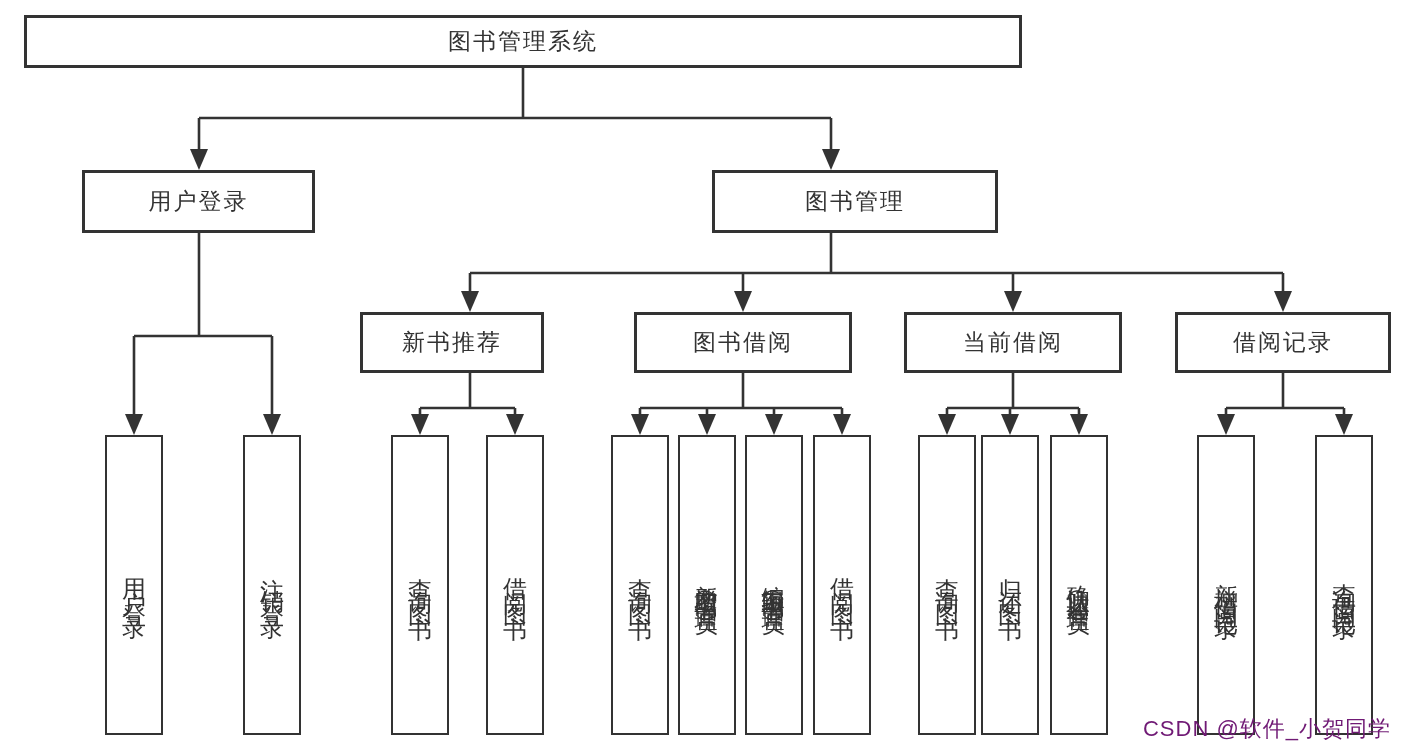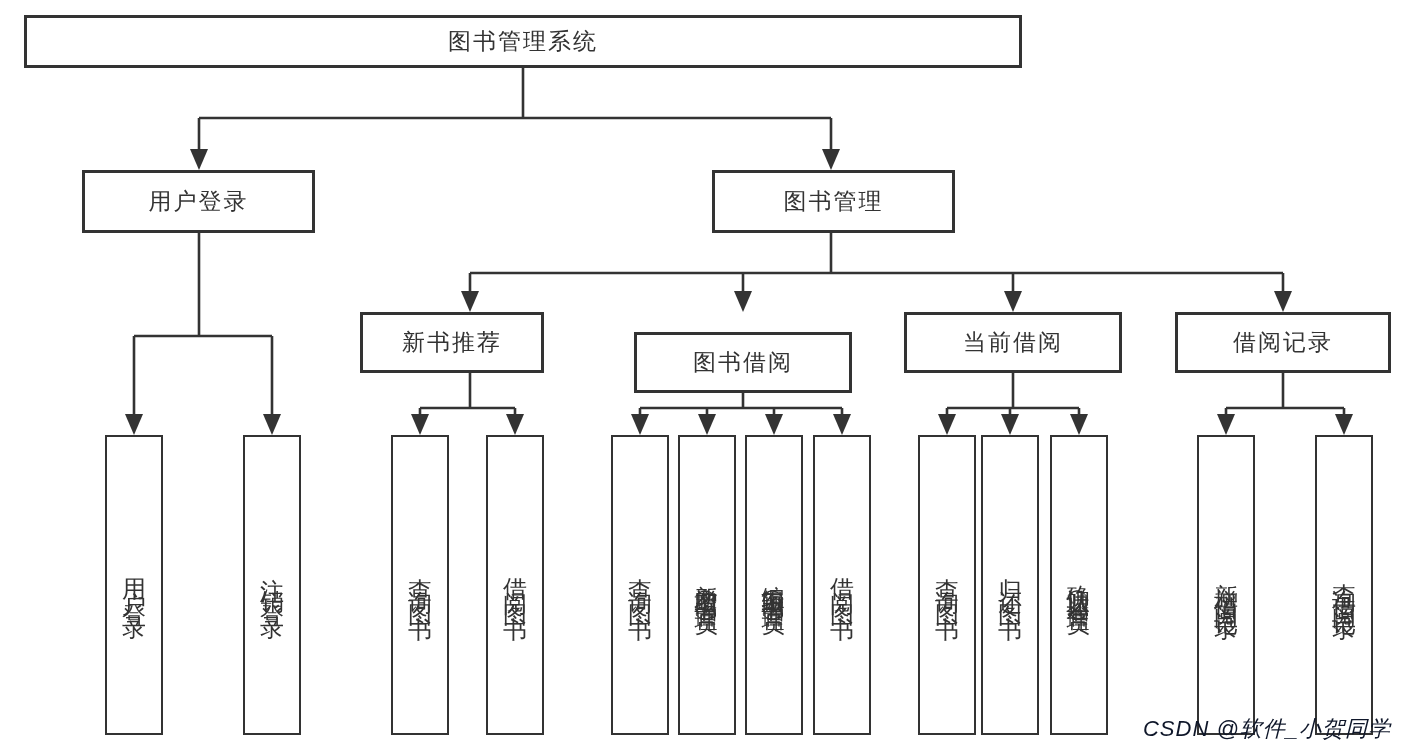--- a/index.html
+++ b/index.html
@@ -32,23 +32,23 @@
     align-items: center;
     justify-content: center;
     font-size: 23px;
     letter-spacing: 2px;
     z-index: 2;
     white-space: nowrap;
   }
   
   .n-root   { left: 24px;   top: 15px;  width: 998px; height: 53px; }
   .n-login  { left: 82px;   top: 170px; width: 233px; height: 63px; }
-  .n-mgmt   { left: 712px;  top: 170px; width: 243px; height: 63px; }
+  .n-mgmt   { left: 712px;  top: 170px; width: 286px; height: 63px; }
   .n-rec    { left: 360px;  top: 312px; width: 184px; height: 61px; }
-  .n-borrow { left: 634px;  top: 312px; width: 218px; height: 61px; margin-top: 20px; }
+  .n-borrow { left: 634px;  top: 312px; width: 218px; height: 61px; }
   .n-cur    { left: 904px;  top: 312px; width: 218px; height: 61px; }
   .n-recd   { left: 1175px; top: 312px; width: 216px; height: 61px; }
   
   .leaf {
     top: 435px;
     width: 58px;
     height: 300px;
     writing-mode: vertical-rl;
     font-size: 24px;
     letter-spacing: 13px;
@@ -69,23 +69,22 @@
   .l-d3 { left: 1050px; }
   .l-e1 { left: 1197px; }
   .l-e2 { left: 1315px; }
   .watermark {
     position: absolute;
     right: 14px;
     top: 714px;
     z-index: 3;
     font-size: 22px;
     letter-spacing: 1px;
-    color: #0f172a;
+    color: #701a75;
     white-space: nowrap;
-    font-style: italic;
   }
 </style>
 </head>
 <body>
 
 <div class="stage">
 
   <svg class="connectors" width="1405" height="747" viewBox="0 0 1405 747">
 
     <path d="M523 68 V118 M199 118 H831 M199 118 V150 M831 118 V150"></path>

